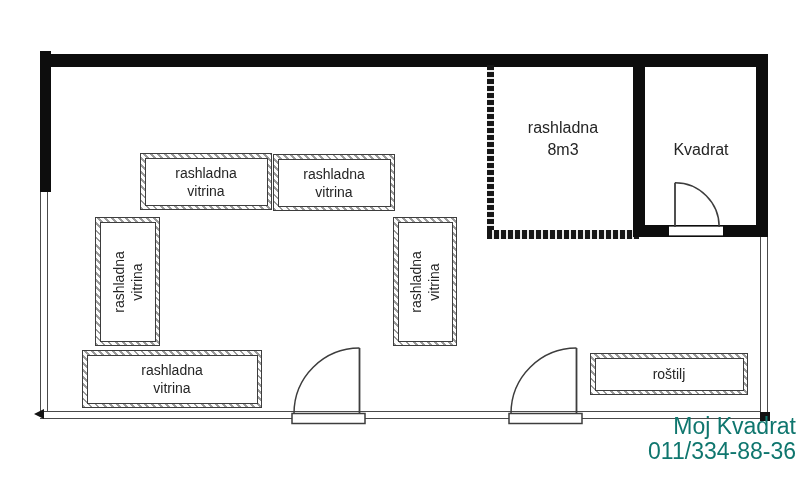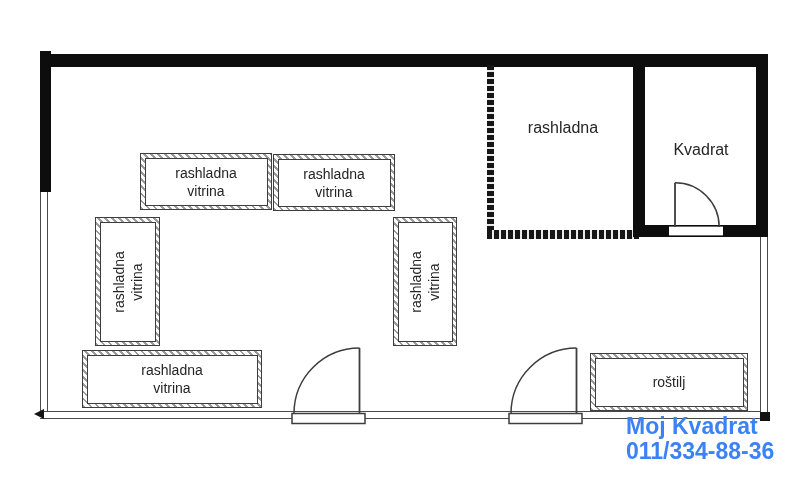--- a/index.html
+++ b/index.html
@@ -15,21 +15,21 @@
   
   .fixture{border:1.3px solid #3d3d3d;background:repeating-linear-gradient(45deg,#9a9a9a 0 2px,#fdfdfd 2px 5px);}
   .fixture .inner{position:absolute;inset:3.5px;background:#fff;border:1.3px solid #3d3d3d;
                   display:flex;align-items:center;justify-content:center;overflow:hidden;}
   .label{font-size:14px;line-height:18px;color:#252525;text-align:center;}
   .blk{display:block;}
   .vlabel{transform:rotate(-90deg);white-space:nowrap;}
   .roomlabel{font-size:16px;line-height:22px;color:#252525;text-align:center;}
   .doorsvg{position:absolute;}
   .doorsvg path,.doorsvg line{stroke:#3d3d3d;fill:none;}
-  #watermark{font-weight:bold;font-size:23px;line-height:25px;color:#3b82f6;text-align:left;z-index:9;}
+  #watermark{font-weight:normal;font-size:23px;line-height:25px;color:#0f766e;text-align:right;z-index:9;}
   .cornermark{background:#111;}
   .corner-arrow{width:0;height:0;border-top:5px solid transparent;border-bottom:5px solid transparent;
                 border-right:10px solid #141414;}
 </style>
 </head>
 <body>
 
 <div id="stage">
 
   <div class="abs wall" style="left:40px;top:47px;width:728px;height:13px"></div>
@@ -43,20 +43,21 @@
   <div class="abs hatchwall-v" style="left:487px;top:58px;width:7px;height:174px"></div>
   <div class="abs hatchwall-h" style="left:487px;top:223px;width:152px;height:9px"></div>
 
   <div class="abs wall" style="left:633px;top:47px;width:12px;height:183px"></div>
   <div class="abs wall" style="left:756px;top:47px;width:12px;height:183px"></div>
   <div class="abs wall" style="left:633px;top:218px;width:135px;height:12px"></div>
   <div class="abs" style="left:669px;top:219px;width:54px;height:10px;background:#fff;border-top:1px solid #6a6a6a;border-bottom:1px solid #6a6a6a;z-index:2"></div>
 
   <div class="abs roomlabel" style="left:490px;top:110px;width:146px">
     <span class="blk">rashladna</span>
+    <span class="blk">8m3</span>
   </div>
   <div class="abs roomlabel" style="left:645px;top:132px;width:112px">
     <span>Kvadrat</span>
   </div>
 
   <div class="abs fixture" style="left:140px;top:146px;width:132px;height:57px">
     <div class="inner">
         <div class="label">
       <span class="blk">rashladna</span>
           <span class="blk">vitrina</span>
@@ -93,21 +94,21 @@
 
   <div class="abs fixture" style="left:82px;top:343px;width:180px;height:58px">
     <div class="inner">
         <div class="label">
       <span class="blk">rashladna</span>
           <span class="blk">vitrina</span>
     </div>
       </div>
   </div>
 
-  <div class="abs fixture" style="left:590px;top:346px;width:158px;height:58px">
+  <div class="abs fixture" style="left:590px;top:346px;width:158px;height:42px">
     <div class="inner">
         <div class="label">
       <span class="blk">roštilj</span>
     </div>
       </div>
   </div>
 
   <svg class="doorsvg" style="left:291px;top:340px;z-index:3" width="75" height="78" viewBox="0 0 75 78">
     <rect x="1" y="66.5" width="73" height="10" fill="#ffffff" stroke="#3d3d3d" stroke-width="1.5"></rect>
     <line x1="68.5" y1="1" x2="68.5" y2="66.5" stroke-width="1.8"></line>

